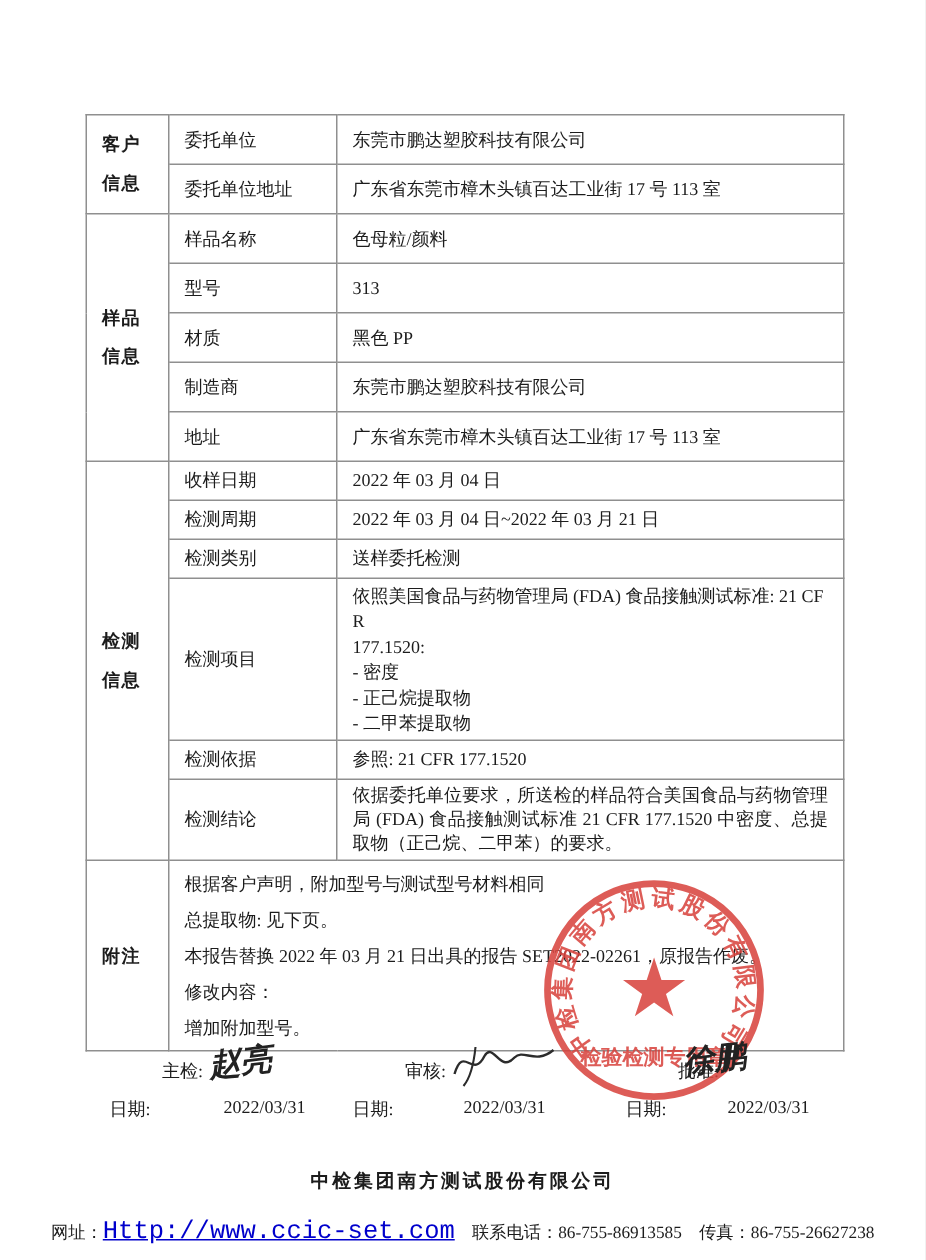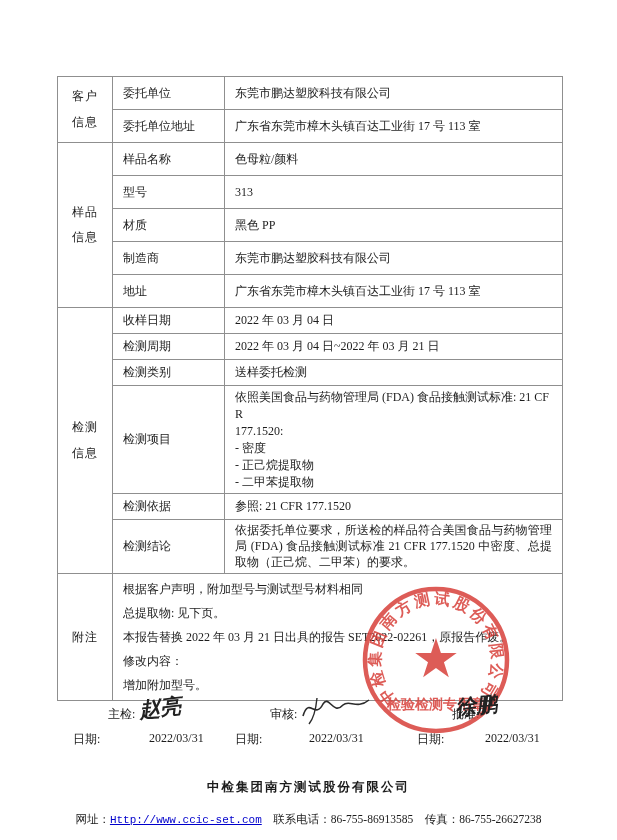--- a/index.html
+++ b/index.html
@@ -11,21 +11,21 @@
   .logo{position:absolute;left:6px;top:2px;width:60px;height:50px;}
   .rpt-title{position:absolute;left:84px;top:20px;font-weight:bold;font-size:13.5px;letter-spacing:1px;}
   .rpt-no{position:absolute;left:178px;top:21px;font-weight:bold;font-size:12.5px;}
   .page-info{position:absolute;right:0;top:21px;font-weight:bold;font-size:12.5px;letter-spacing:2px;}
 
   
   .tbl-wrap{position:absolute;top:76px;left:57px;width:506px;}
   table.report{border-collapse:collapse;width:506px;font-size:12px;table-layout:fixed;}
   table.report td{border:1px solid #8f8f8f;padding:3px 10px;vertical-align:middle;
                   word-break:break-all;overflow:hidden;}
-  td.grp{text-align:center;padding:3px 14px;line-height:2.1;letter-spacing:1px;}
+  td.grp{padding:3px 14px;line-height:2.1;letter-spacing:1px;font-weight:bold;}
   td.lbl{padding-left:12px;}
   td.val{padding-left:13px;}
   tr.rh-a{height:33px;}
   tr.rh-b{height:26px;}
   td.multi{padding:4px 10px 4px 13px;}
   td.multi div{line-height:16.9px;}
   td.concl{line-height:15.6px;text-align:justify;padding:4px 10px 4px 13px;}
   td.note{padding:4px 10px 4px 13px;}
   td.note div{line-height:24px;}
 
@@ -38,21 +38,21 @@
   .sig-scribble{position:absolute;z-index:3;}
 
   
   .stamp{position:absolute;left:360px;top:584px;width:152px;height:152px;z-index:2;opacity:.86;}
 
   
   .footer{position:absolute;left:0;width:617px;text-align:center;}
   .f-company{top:779px;font-weight:bold;font-size:12.5px;letter-spacing:2px;}
   .f-addr{top:797px;font-size:11.5px;}
   .f-contact{top:812px;font-size:11.5px;}
-  .f-contact a{color:#0000cc;text-decoration:underline;font-family:"Liberation Mono","DejaVu Sans Mono",monospace;font-size:11px;}
+  .f-contact a{color:#0000cc;text-decoration:underline;font-family:"Liberation Mono","DejaVu Sans Mono",monospace;font-size:17px;}
 </style>
 </head>
 <body>
 
 <div class="page">
 
 
   <div class="tbl-wrap">
     <table class="report">
       <colgroup>

